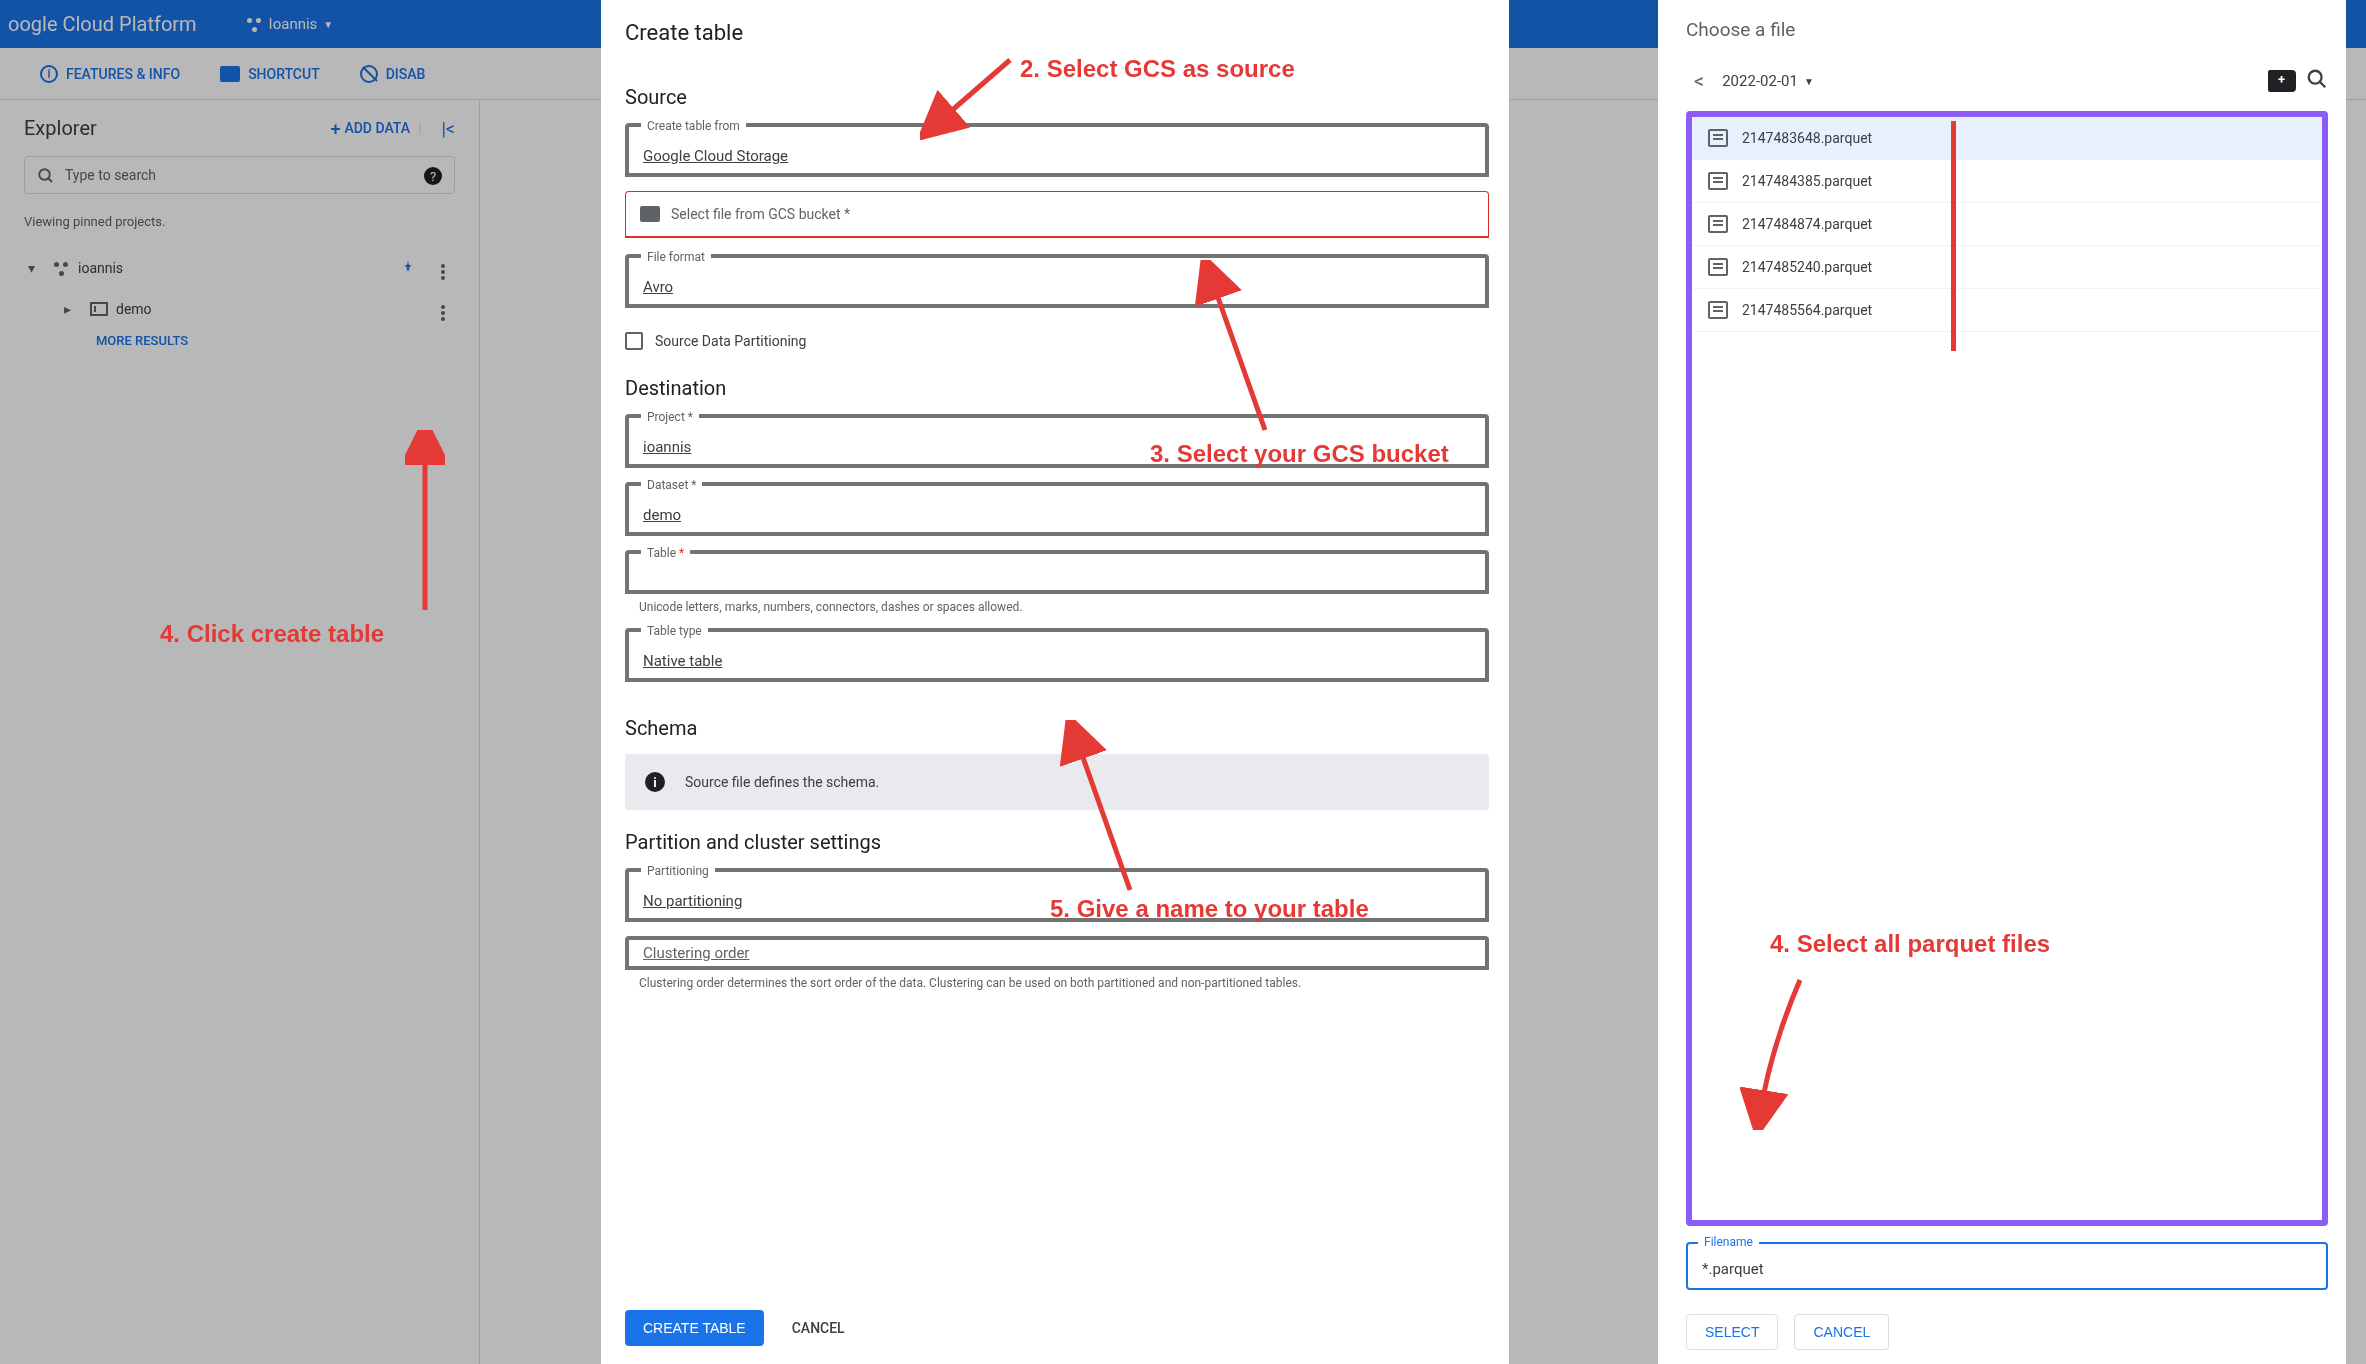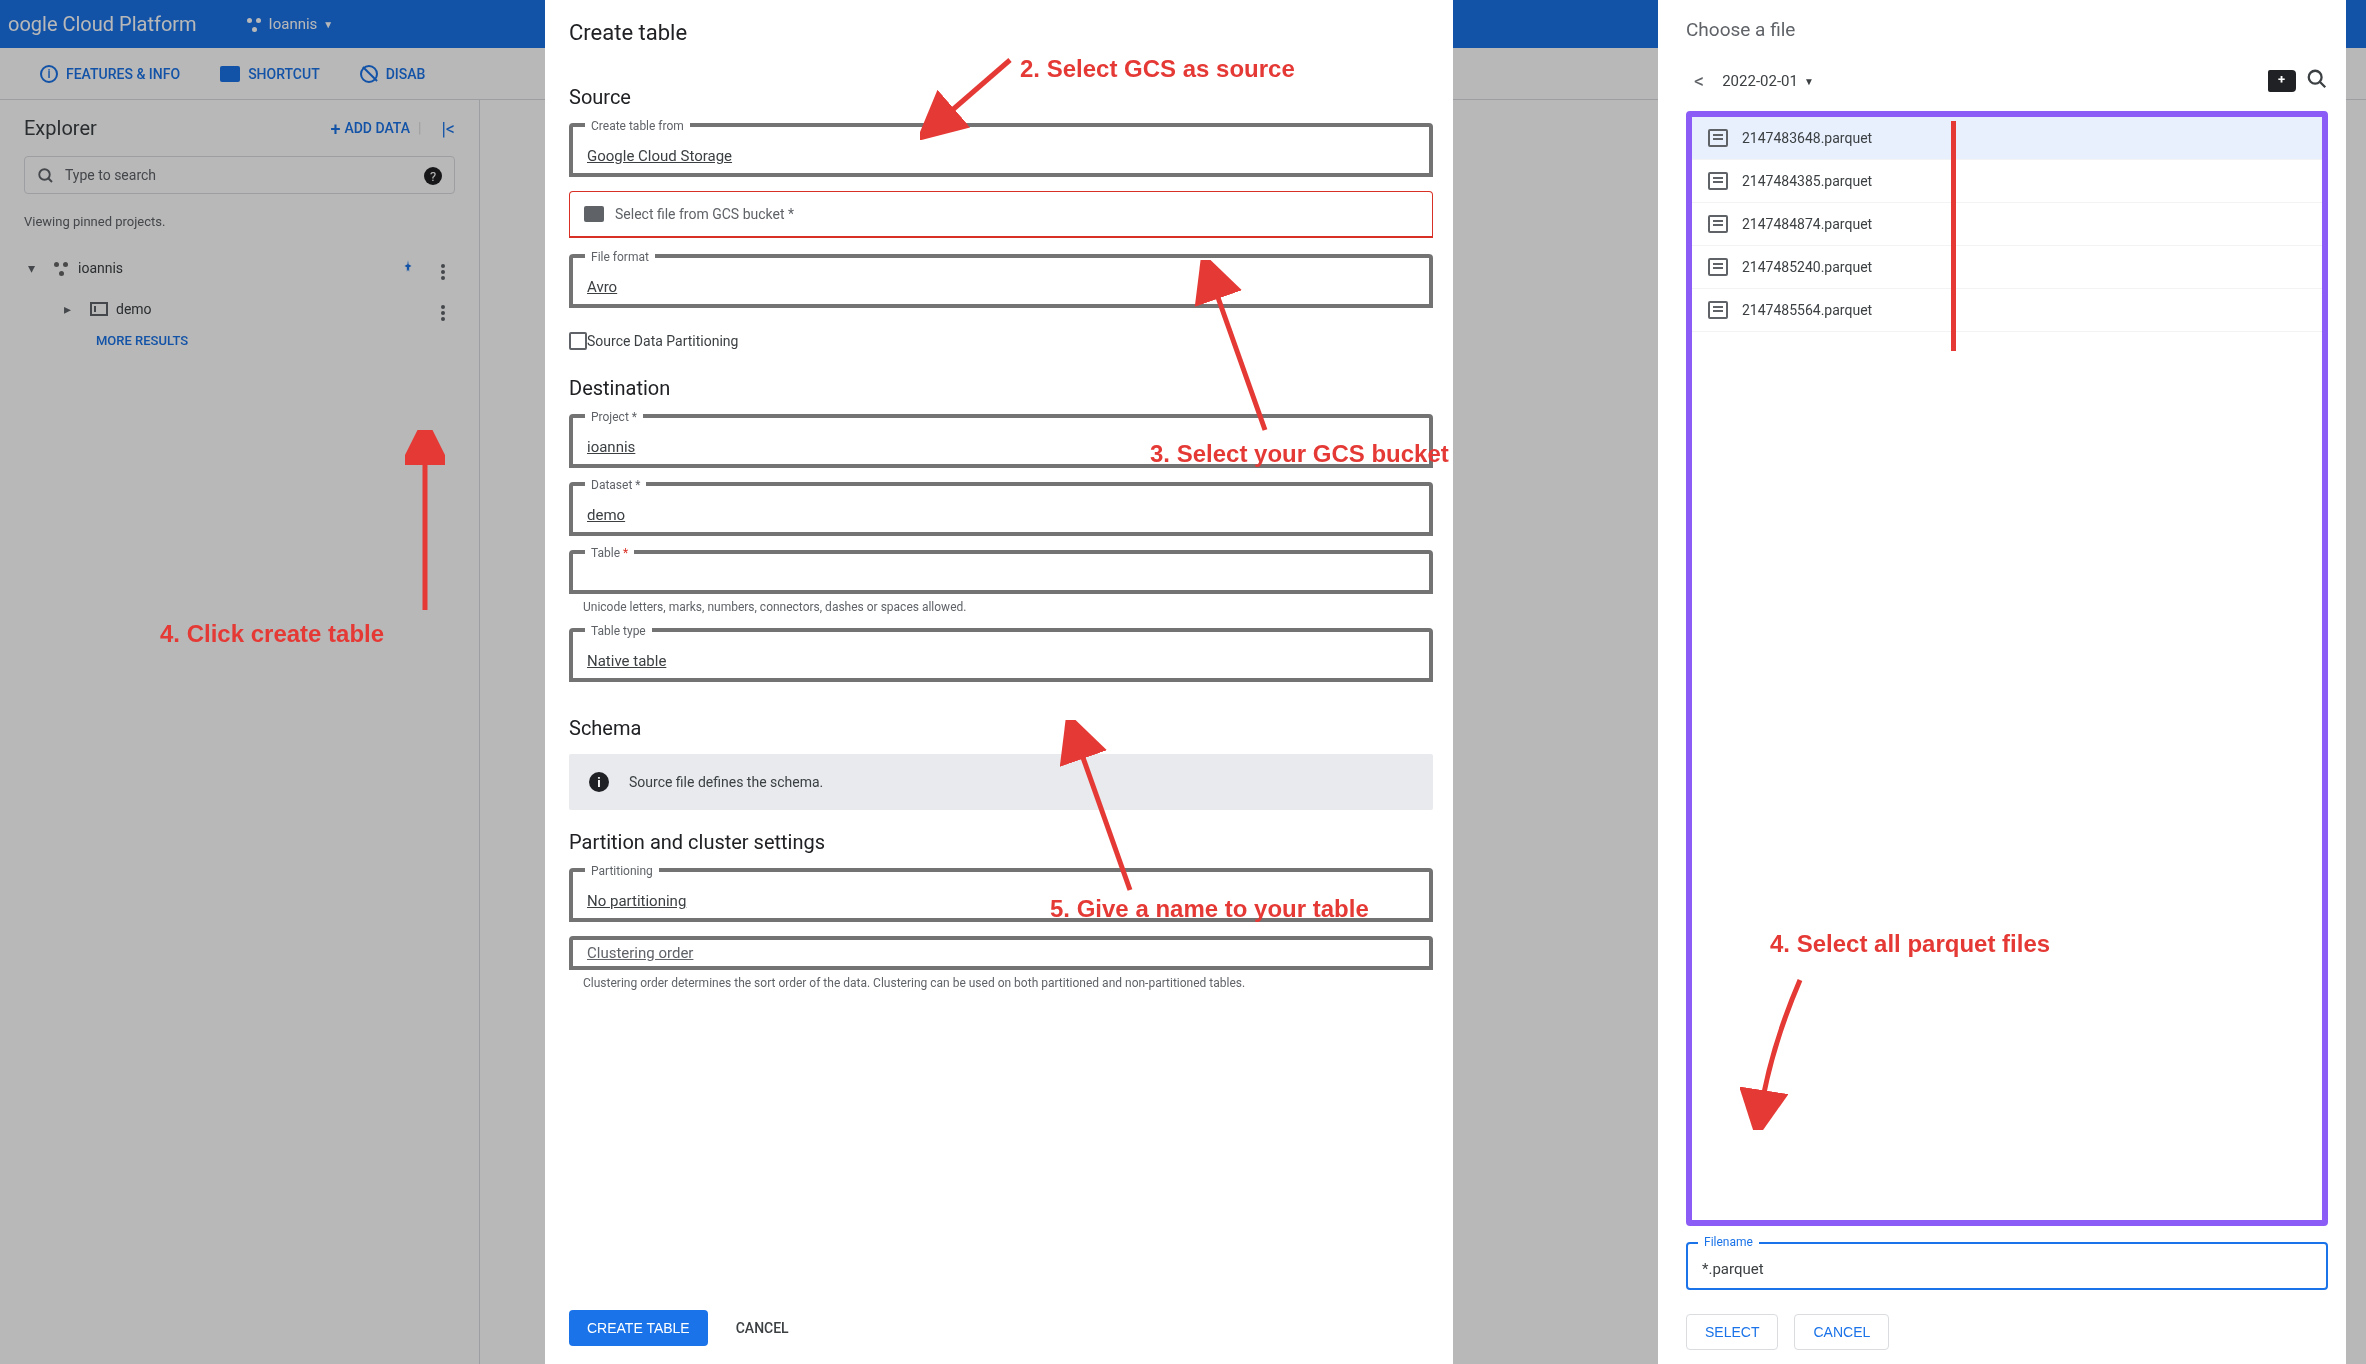--- a/index.html
+++ b/index.html
@@ -124,21 +124,21 @@
     .dim-overlay {
       position: absolute;
       inset: 0;
       background: rgba(0,0,0,0.28);
       z-index: 10;
     }
 
     
     .create-panel {
       position: absolute;
-      left: 545px; top: 0; bottom: 0;
+      left: 601px; top: 0; bottom: 0;
       width: 908px;
       background: #fff;
       z-index: 20;
       padding: 20px 20px 0 24px;
       display: flex;
       flex-direction: column;
       overflow: hidden;
     }
     .panel-dim {
       position: absolute; inset: 0;
@@ -187,21 +187,21 @@
       color: #5f6368;
       margin-bottom: 16px;
     }
     .gcs-icon {
       width: 20px; height: 16px;
       background: #5f6368;
       border-radius: 2px;
       position: relative;
     }
 
-    .checkbox-row { display: flex; align-items: center; margin: 10px 0 6px; color: #3c4043;}
+    .checkbox-row { display: flex; align-items: center; gap: 12px; margin: 10px 0 6px; color: #3c4043;}
     .cbox { width: 18px; height: 18px; border: 2px solid #5f6368; border-radius: 2px; }
 
     .helper-text { font-size: 12px; color: #5f6368; margin: -8px 0 14px 14px; }
 
     .schema-info {
       background: #e8eaed;
       padding: 18px 20px;
       display: flex;
       align-items: center;
       gap: 20px;

